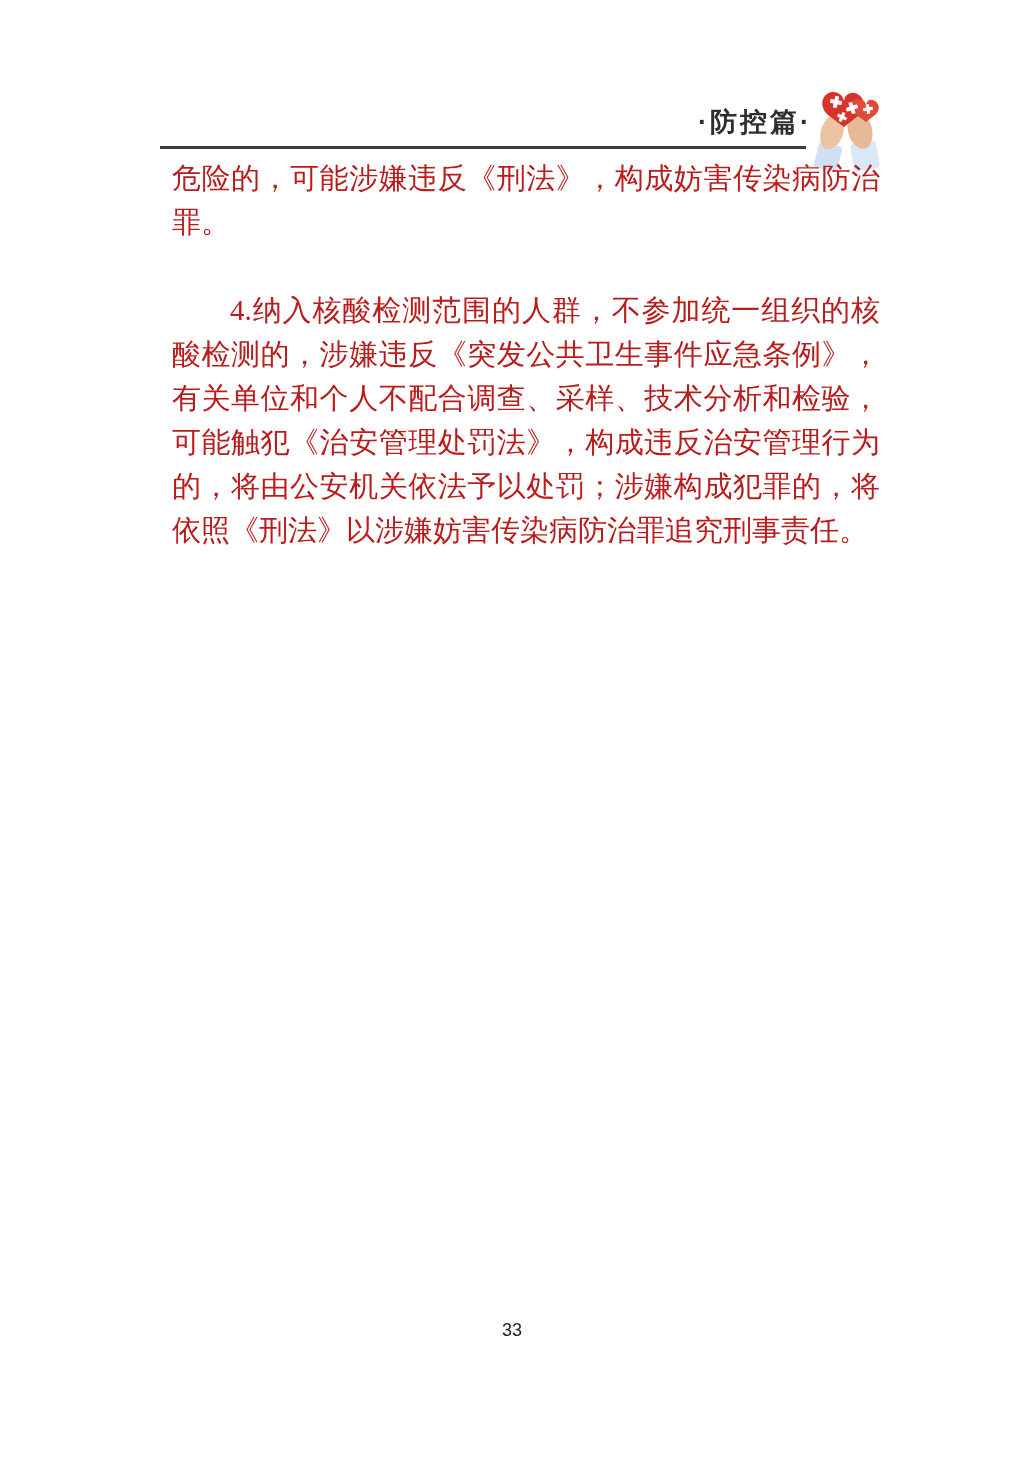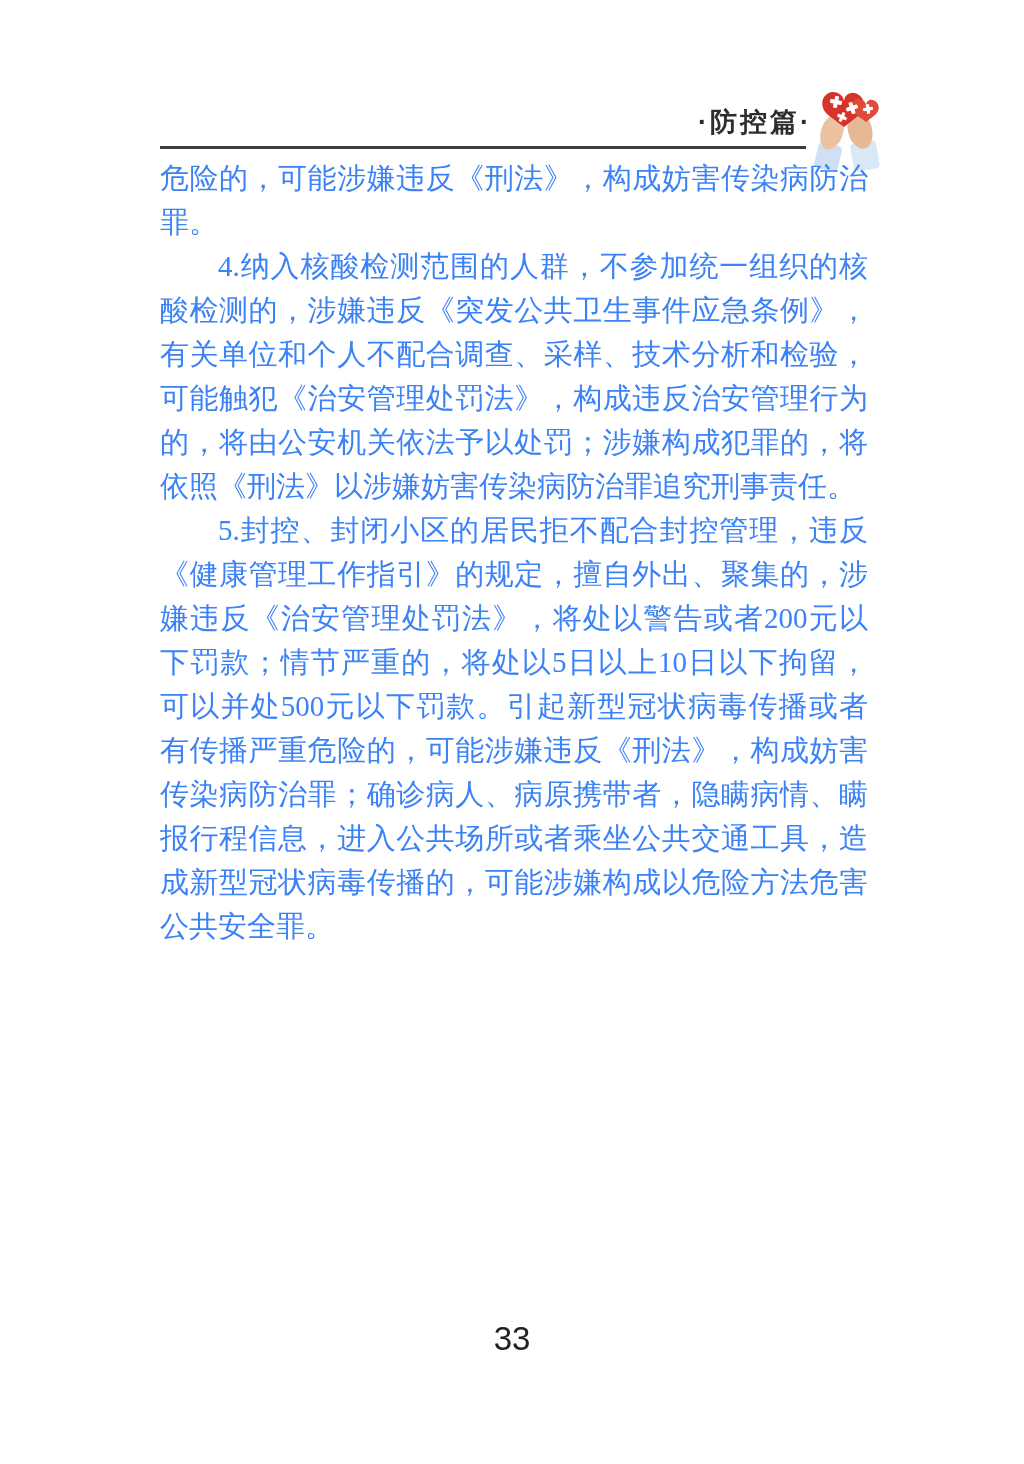--- a/index.html
+++ b/index.html
@@ -37,40 +37,40 @@
     left: 806px;
     top: 84px;
     width: 80px;
     height: 88px;
     background: #ffffff;
   }
   .header-icon svg { display: block; width: 100%; height: 100%; }
   
   .body-text {
     position: absolute;
-    left: 160px;
+    left: 172px;
     top: 156px;
     width: 708px;
     font-size: 29px;
     line-height: 44px;
-    color: #3b82f6;
+    color: #b91c1c;
     text-align: justify;
     text-justify: inter-ideograph;
   }
   .body-text p { margin: 0; }
-  .body-text p.indent { text-indent: 2em; }
+  .body-text p.indent { text-indent: 2em; margin-top: 44px; }
   
   .page-number {
     position: absolute;
     top: 1320px;
     left: 0;
     width: 100%;
     text-align: center;
     font-family: "Liberation Sans", "DejaVu Sans", sans-serif;
-    font-size: 33px;
+    font-size: 18px;
     color: #222222;
   }
 </style>
 </head>
 <body>
 
 <div class="page">
 
   <div class="header-rule"></div>
   <div class="header-title">·防控篇·</div>
@@ -103,18 +103,17 @@
           <rect x="-1.6" y="-5" width="3.2" height="10" rx="1"></rect>
             <rect x="-5" y="-1.6" width="10" height="3.2" rx="1"></rect>
         </g>
       </g>
     </svg>
   </div>
 
   <div class="body-text">
     <p>危险的，可能涉嫌违反《刑法》，构成妨害传染病防治罪。</p>
     <p class="indent">4.纳入核酸检测范围的人群，不参加统一组织的核酸检测的，涉嫌违反《突发公共卫生事件应急条例》，有关单位和个人不配合调查、采样、技术分析和检验，可能触犯《治安管理处罚法》，构成违反治安管理行为的，将由公安机关依法予以处罚；涉嫌构成犯罪的，将依照《刑法》以涉嫌妨害传染病防治罪追究刑事责任。</p>
-    <p class="indent">5.封控、封闭小区的居民拒不配合封控管理，违反《健康管理工作指引》的规定，擅自外出、聚集的，涉嫌违反《治安管理处罚法》，将处以警告或者200元以下罚款；情节严重的，将处以5日以上10日以下拘留，可以并处500元以下罚款。引起新型冠状病毒传播或者有传播严重危险的，可能涉嫌违反《刑法》，构成妨害传染病防治罪；确诊病人、病原携带者，隐瞒病情、瞒报行程信息，进入公共场所或者乘坐公共交通工具，造成新型冠状病毒传播的，可能涉嫌构成以危险方法危害公共安全罪。</p>
   </div>
 
   <div class="page-number">33</div>
 
 </div>
 
 </body></html>

